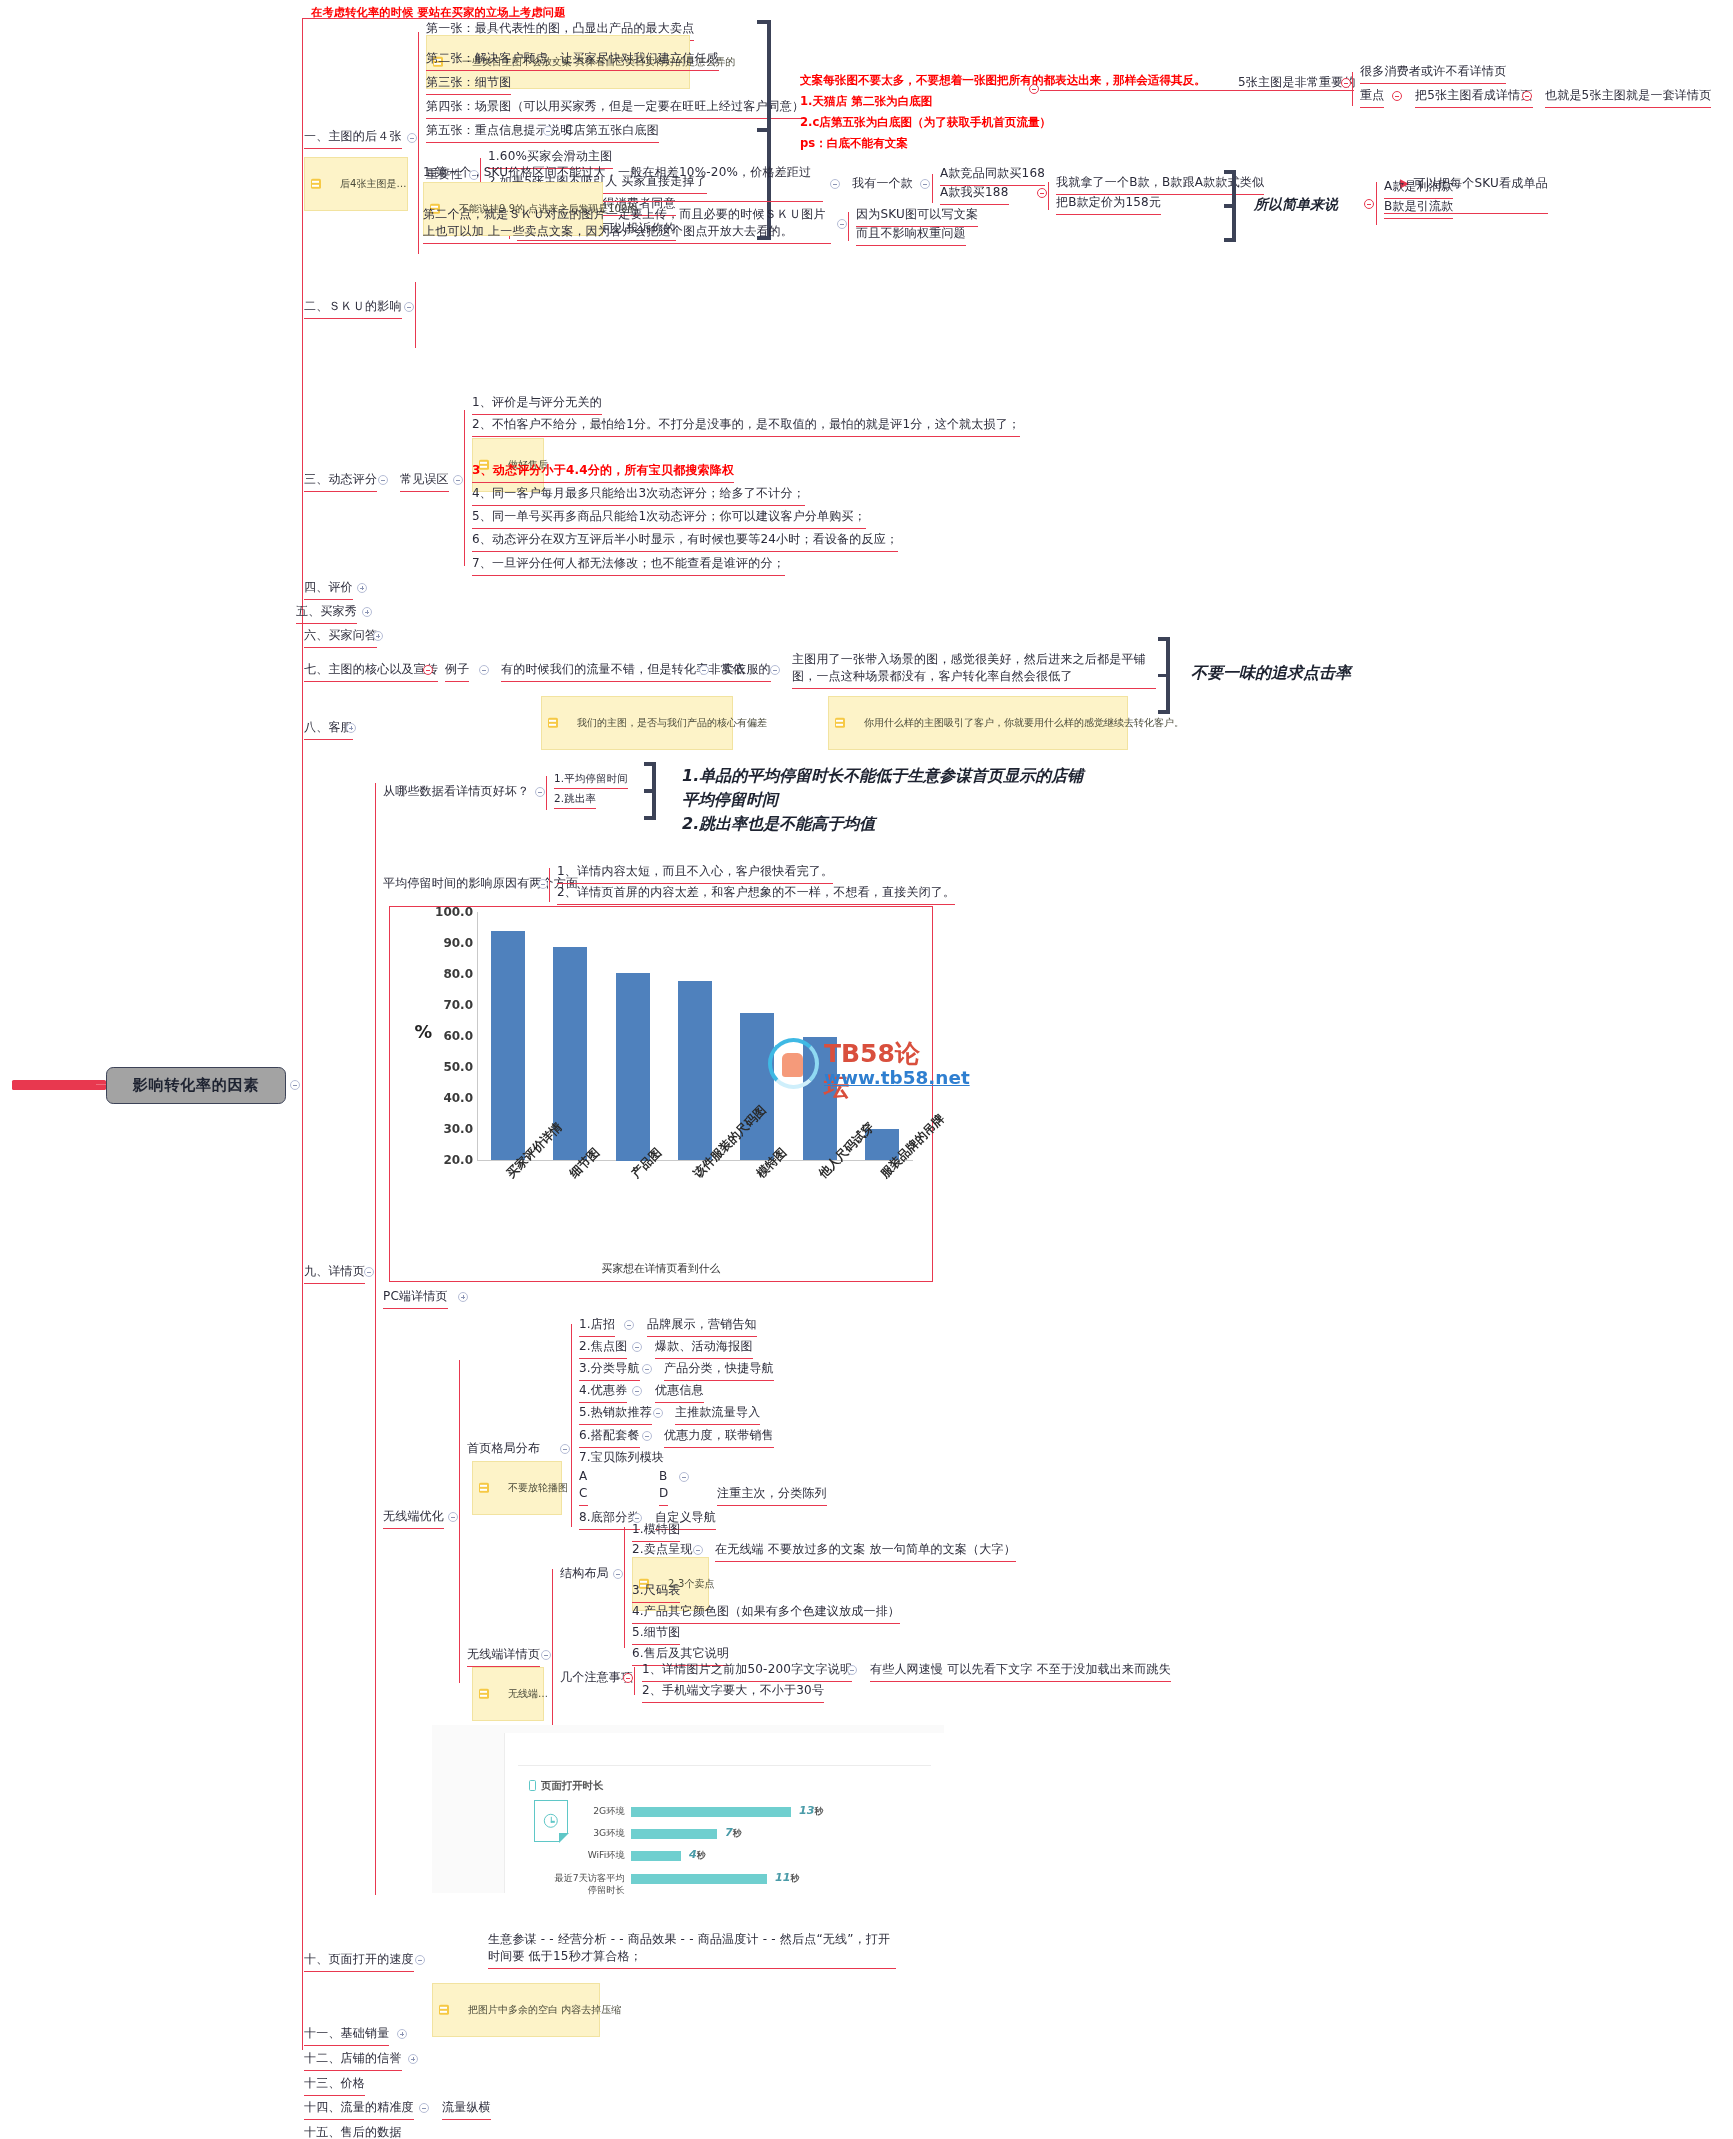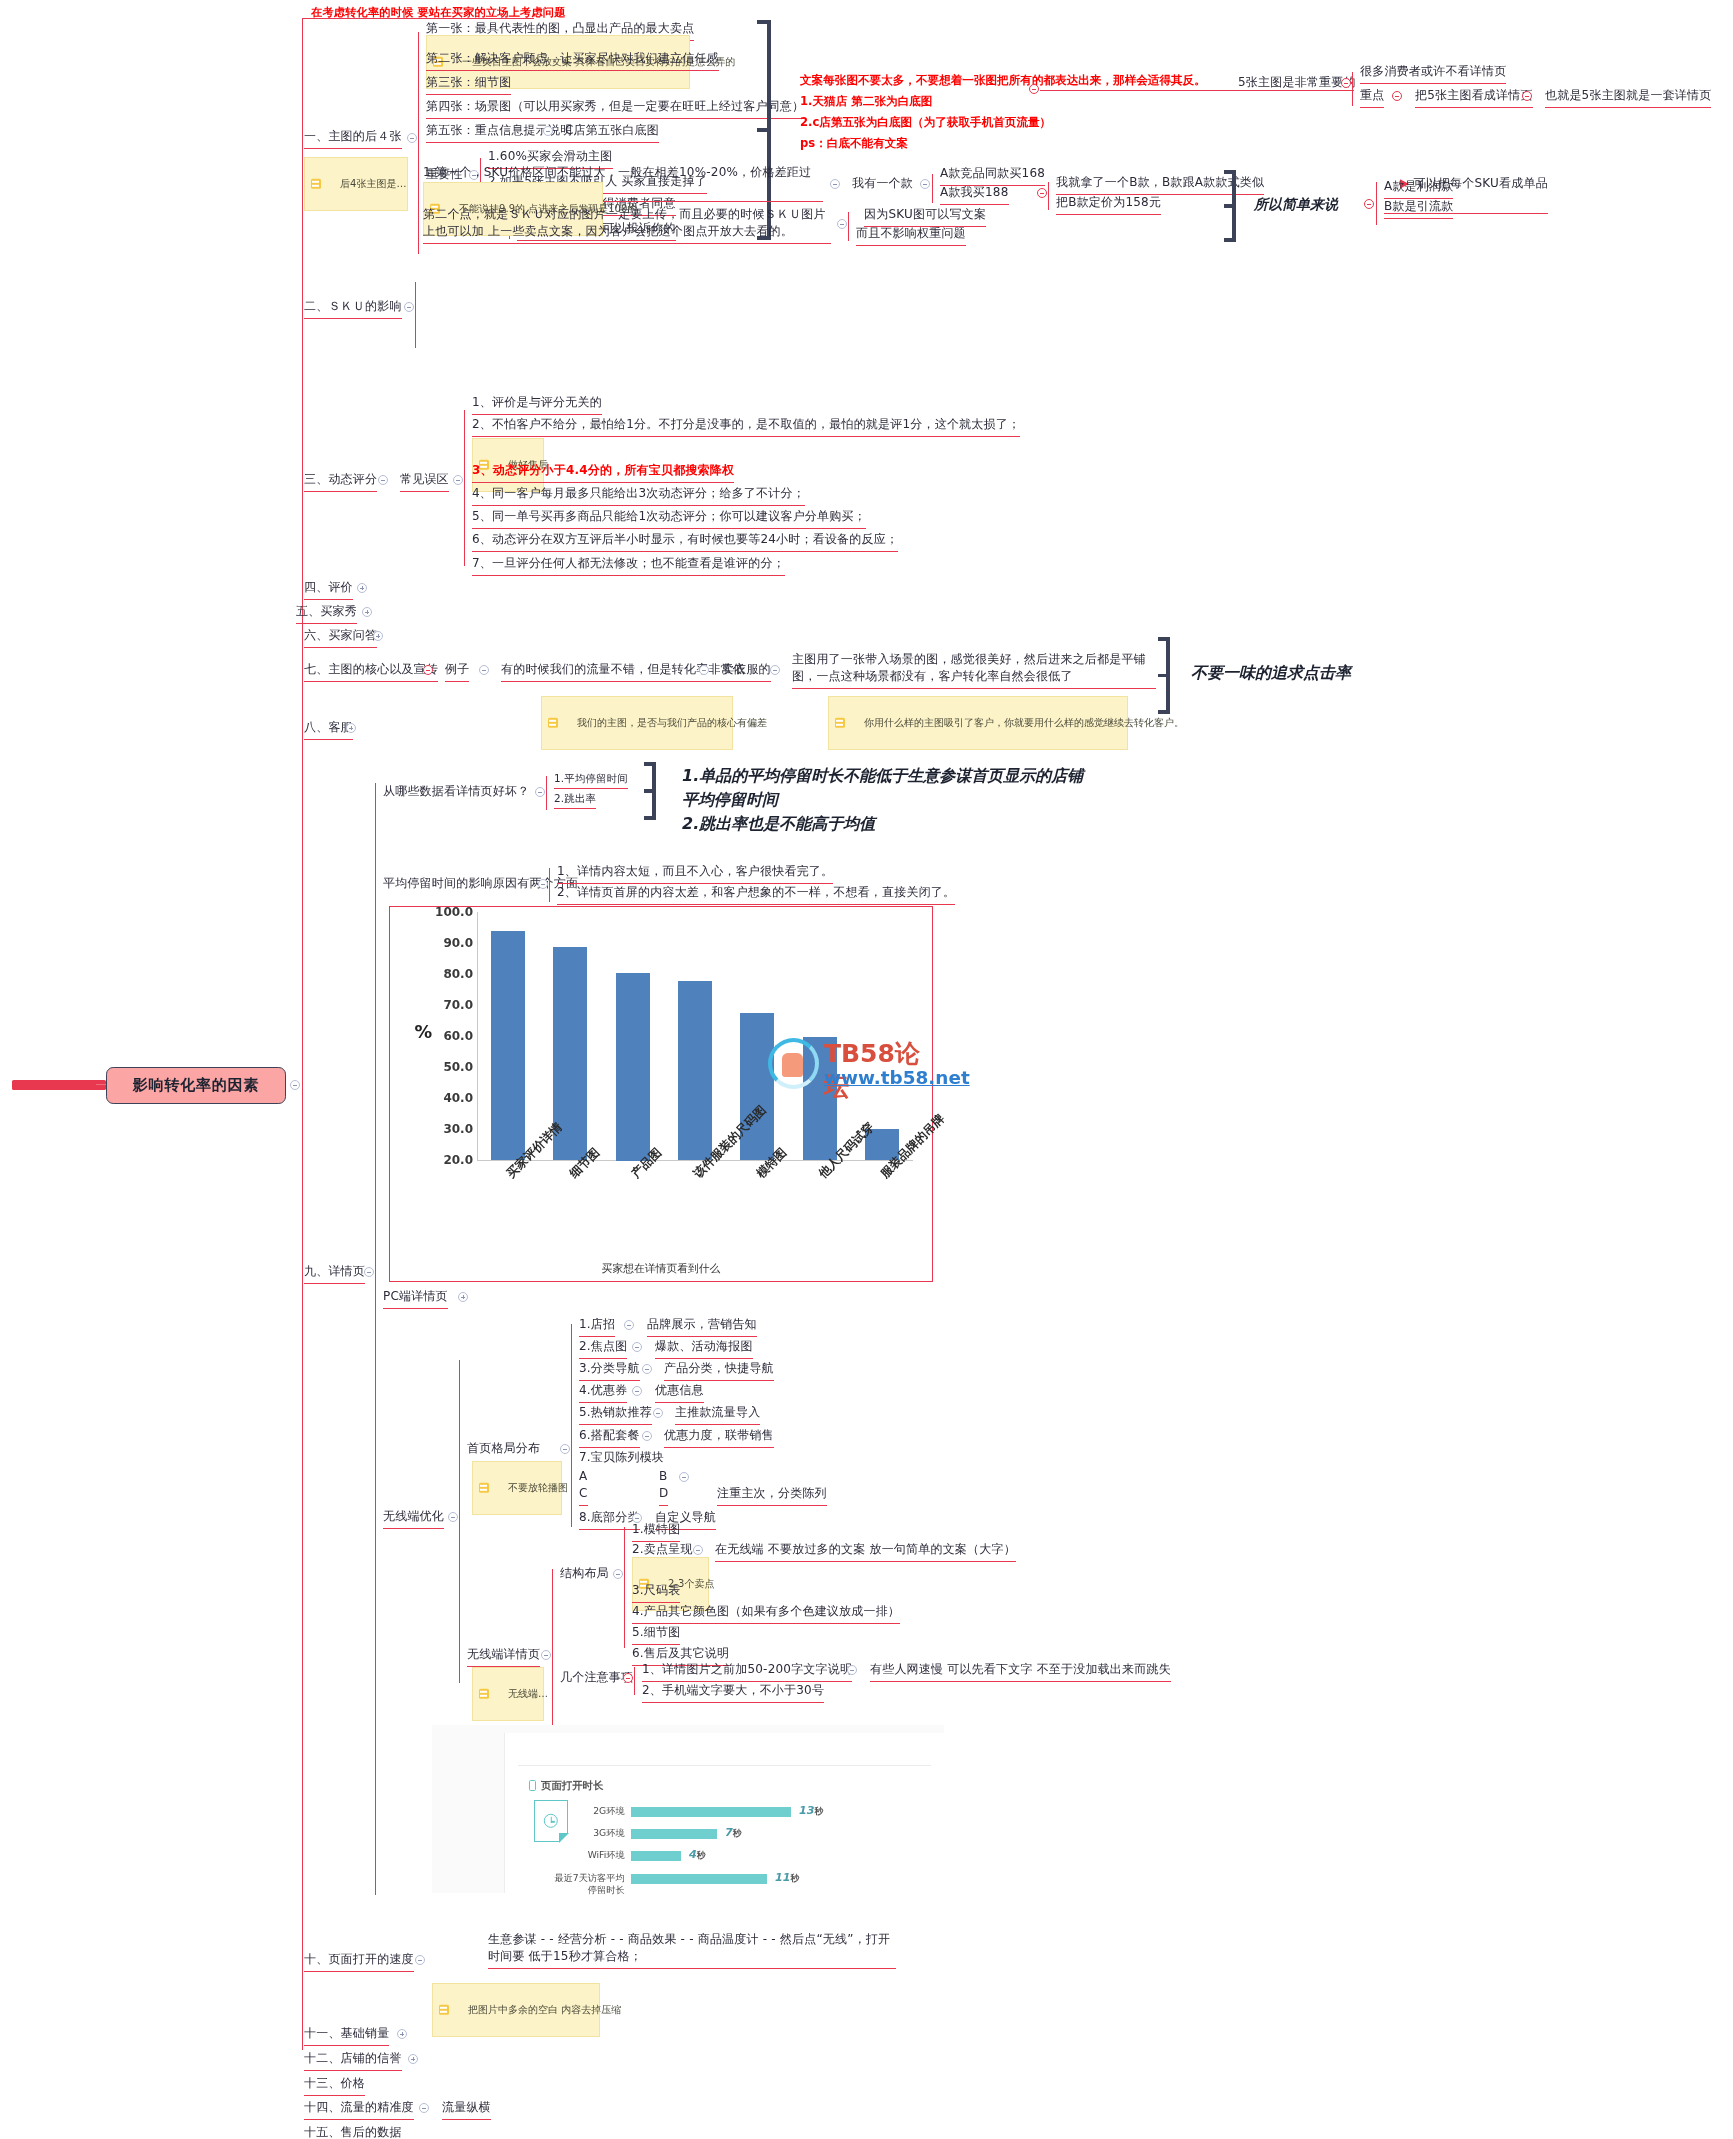--- a/index.html
+++ b/index.html
@@ -78,21 +78,21 @@
   .tog.red { border-color:#e8384f; }
   .tog.red::before { background:#e8384f; }
 
   
   #root-node {
     position: absolute;
     left: 106px; top: 1067px;
     width: 180px; height: 37px;
     border: 1.9px solid #3c4257;
     border-radius: 7.2px;
-    background: #fca5a5;
+    background: #a3a3a3;
     display: flex; align-items: center; justify-content: center;
     font-size: 15px; font-weight: bold; color: #1d2230;
     letter-spacing: 0.8px;
   }
   #root-stub {
     position:absolute; left: 12px; top: 1080px;
     width: 94px; height: 9.6px; background:#e8384f; border-radius:1.6px;
   }
   #root-stub2 {
     position:absolute; left:96px; top:1084px; width:16px; height:1.3px;
@@ -305,21 +305,21 @@
   <div class="node ul" style="left:940px; top:184px;">A款我买188</div>
   <div class="tog red" style="left:1037px; top:188px;"></div>
   <div class="ln v" style="left:1048px; top:182px; height:16px;"></div>
   <div class="ln v" style="left:1048px; top:194px; height:16px;"></div>
   <div class="node ul" style="left:1056px; top:174px;">我就拿了一个B款，B款跟A款款式类似</div>
   <div class="node ul" style="left:1056px; top:194px;">把B款定价为158元</div>
 
   <div class="tog" style="left:837px; top:219px;"></div>
   <div class="ln v" style="left:848px; top:212px; height:16px;"></div>
   <div class="ln v" style="left:848px; top:225px; height:16px;"></div>
-  <div class="node ul" style="left:856px; top:206px;margin-left:8px;">因为SKU图可以写文案</div>
+  <div class="node ul" style="left:856px; top:206px;">因为SKU图可以写文案</div>
   <div class="node ul" style="left:856px; top:225px;">而且不影响权重问题</div>
 
   <div class="brk" style="left:1224px; top:170px; width:14.4px; height:72px;">
     <i style="left:8px; top:0; width:4px; height:100%;"></i>
     <i style="left:0; top:0; width:12px; height:3.6px;"></i>
     <i style="left:0; bottom:0; width:12px; height:3.6px;"></i>
     <i style="left:0; top:50%; margin-top:-1.8px; width:9.6px; height:3.6px;"></i>
   </div>
   <div class="callout" style="left:1254px; top:194px; font-size:14px;">所以简单来说</div>
   <div class="tog red" style="left:1364px; top:199px;"></div>

